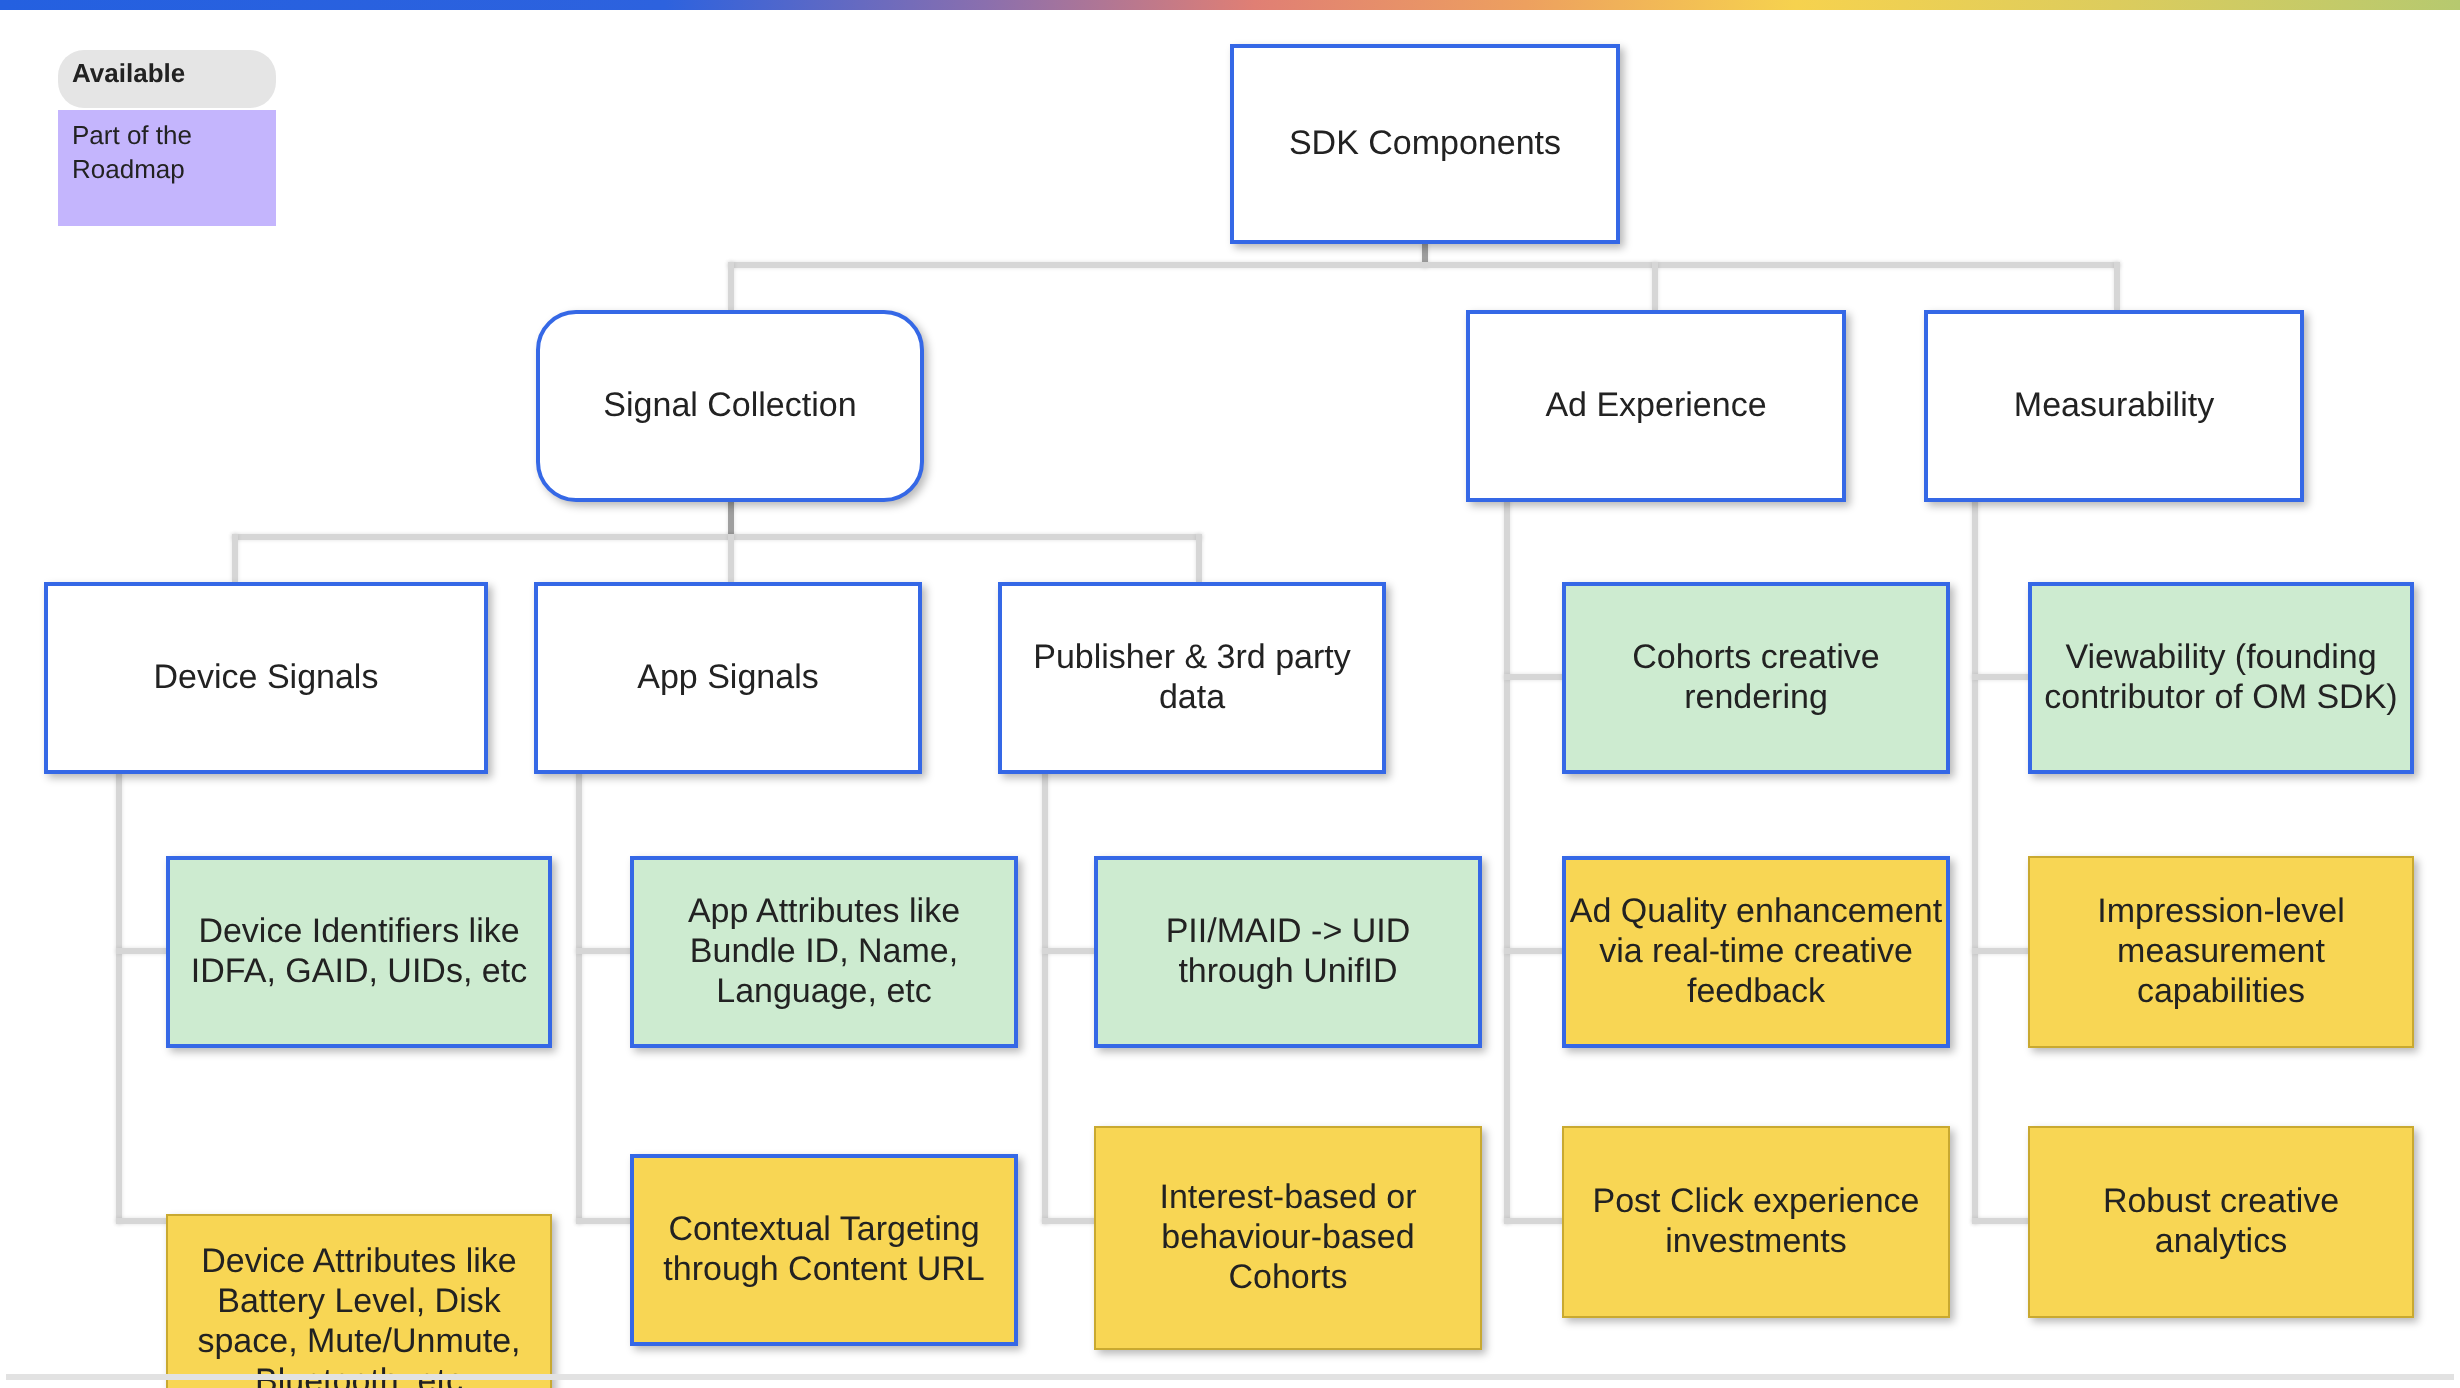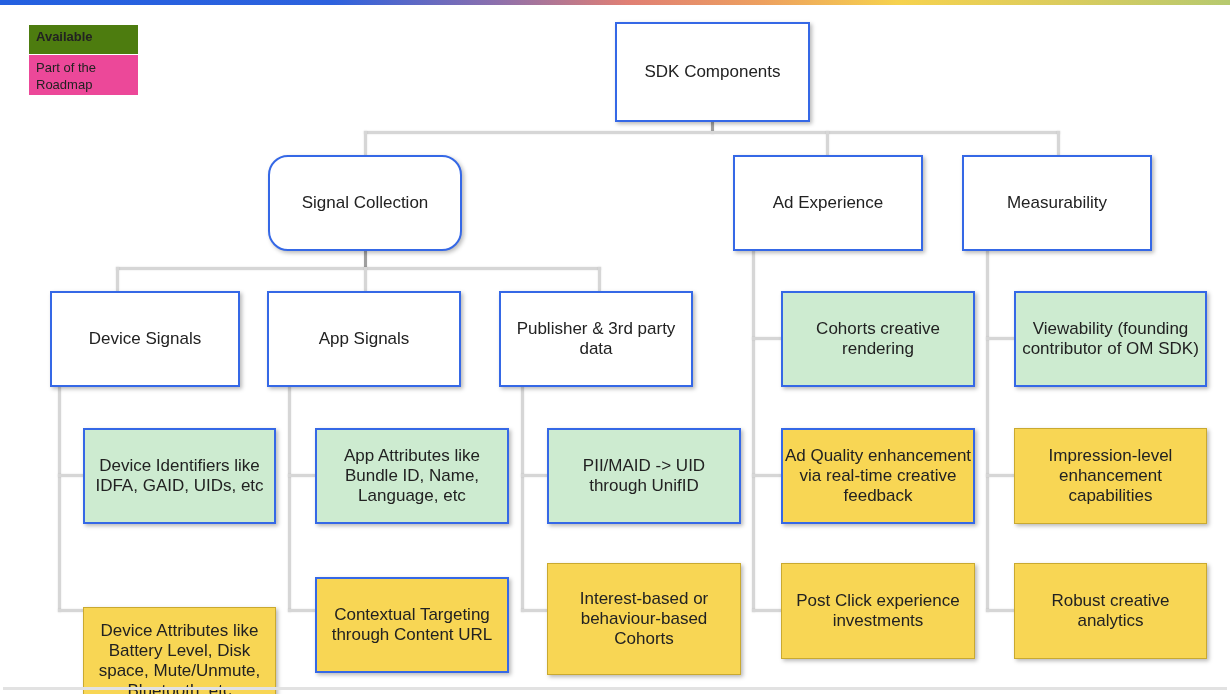--- a/index.html
+++ b/index.html
@@ -7,22 +7,22 @@
     width:1230px; height:694px; position:relative; overflow:hidden;
     background:#ffffff;
     font-family:"Liberation Sans", sans-serif;
     color:#222;
   }
   .banner {
     position:absolute; left:0; top:0; width:1230px; height:5px;
     background:linear-gradient(90deg,#2460e0 0%,#2d62de 27%,#8a6fae 40%,#e07f74 51%,#eda05f 62%,#f6d24e 73%,#dccc5d 86%,#b6c96f 100%);
   }
   .legend { position:absolute; left:29px; width:109px; font-size:13px; padding:4px 7px; box-sizing:border-box; }
-  .legend.available { top:25px; height:29px; background:#4d7c0f; font-weight:bold; }
-  .legend.roadmap { top:55px; height:40px; background:#ec4899; line-height:17px; }
+  .legend.available { top:25px; height:29px; background:#e5e5e5; font-weight:bold;border-radius:13px; }
+  .legend.roadmap { top:55px; height:58px; background:#c4b5fd; line-height:17px; }
 
   .node {
     position:absolute; box-sizing:border-box;
     display:flex; align-items:center; justify-content:center; text-align:center;
     font-size:17px; line-height:20px; padding:0 4px;
     box-shadow:2px 2px 4px rgba(0,0,0,0.28);
   }
   .node span { display:block; }
   .white { background:#ffffff; border:2px solid #3568e6; }
   .green { background:#cdebd0; border:2px solid #3568e6; }
@@ -83,21 +83,21 @@
 <div class="node white" style="left:268px;top:155px;width:194px;height:96px;border-radius:20px;">
   <span>Signal Collection</span>
 </div>
 <div class="node white" style="left:733px;top:155px;width:190px;height:96px;">
   <span>Ad Experience</span>
 </div>
 <div class="node white" style="left:962px;top:155px;width:190px;height:96px;">
   <span>Measurability</span>
 </div>
 
-<div class="node white" style="left:50px;top:291px;width:190px;height:96px;text-align:center;">
+<div class="node white" style="left:22px;top:291px;width:222px;height:96px;text-align:center;">
   <span>Device Signals</span>
 </div>
 <div class="node white" style="left:267px;top:291px;width:194px;height:96px;">
   <span>App Signals</span>
 </div>
 <div class="node white" style="left:499px;top:291px;width:194px;height:96px;">
   <span>Publisher &amp; 3rd party data</span>
 </div>
 
 <div class="node green" style="left:781px;top:291px;width:194px;height:96px;">
@@ -113,21 +113,21 @@
 <div class="node green" style="left:315px;top:428px;width:194px;height:96px;">
   <span>App Attributes like Bundle ID, Name, Language, etc</span>
 </div>
 <div class="node green" style="left:547px;top:428px;width:194px;height:96px;">
   <span>PII/MAID -&gt; UID through UnifID</span>
 </div>
 <div class="node yellow blue" style="left:781px;top:428px;width:194px;height:96px;padding:0 1px;">
   <span>Ad Quality enhancement via real-time creative feedback</span>
 </div>
 <div class="node yellow" style="left:1014px;top:428px;width:193px;height:96px;">
-  <span>Impression-level enhancement capabilities</span>
+  <span>Impression-level measurement capabilities</span>
 </div>
 
 <div class="node yellow" style="left:83px;top:563px;width:193px;height:108px;padding:0 1px;margin-top:44px;">
   <span>Device Attributes like Battery Level, Disk space, Mute/Unmute, Bluetooth, etc</span>
 </div>
 <div class="node yellow blue" style="left:315px;top:563px;width:194px;height:96px;padding:0 1px;margin-top:14px;">
   <span>Contextual Targeting through Content URL</span>
 </div>
 <div class="node yellow" style="left:547px;top:563px;width:194px;height:112px;">
   <span>Interest-based or behaviour-based Cohorts</span>

